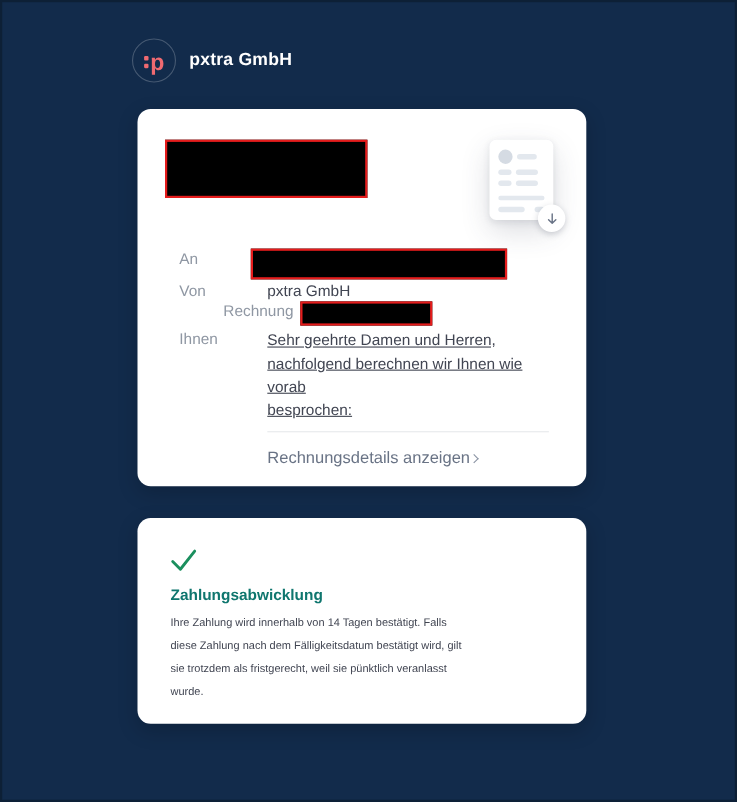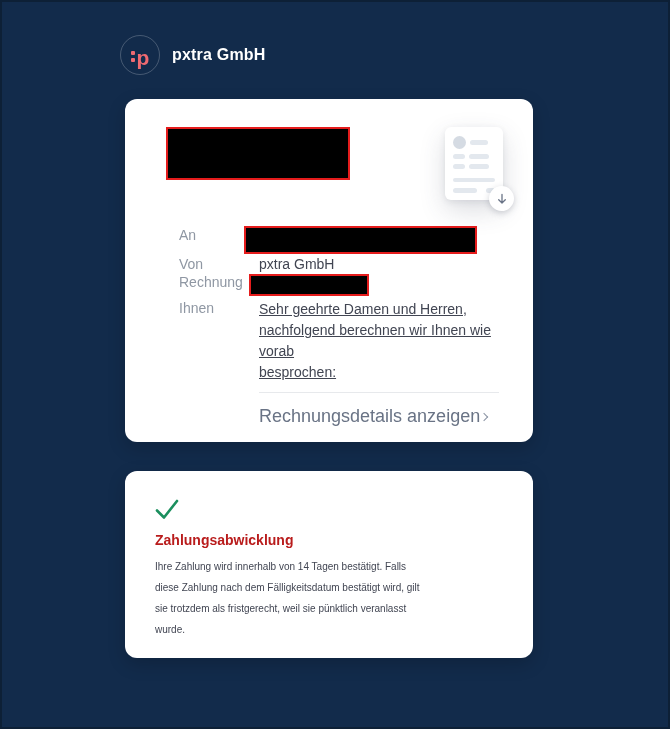--- a/index.html
+++ b/index.html
@@ -45,21 +45,21 @@
     --footer: #8496ad;
     --barcolor: #e3e8ee;
   }
 
   
   .card {
     background: #ffffff;
     border-radius: 12px;
     box-shadow: 0 6px 18px rgba(0,0,0,0.18);
   }
-  .invoice-card { margin-top: 24px; padding: 28px 34px 17px 54px; }
+  .invoice-card { margin-top: 24px; padding: 28px 34px 17px 38px; }
 
   .invoice-top { position: relative; height: 84px; margin-bottom: 15px; }
   .redacted { background: #000; border: 2px solid #e51c1c; }
   .redacted-a { position: absolute; left: -13px; top: 0; width: 184px; height: 53px; }
 
   .doc-wrap { position: absolute; right: -4px; top: 0; width: 58px; height: 73px; }
   .doc {
     width: 58px; height: 73px; background: #fff; border-radius: 6px;
     box-shadow: 0 10px 26px rgba(60,66,87,0.18), 0 2px 6px rgba(60,66,87,0.10);
     padding: 9px 8px;
@@ -80,41 +80,41 @@
     cursor: pointer;
   }
 
   .rows { font-size: 14px; }
   .row { display: flex; }
   .row-label { width: 80px; flex-shrink: 0; color: var(--label); line-height: 18px; }
   .row-value { color: var(--value); line-height: 18px; }
   .row-an { height: 29px; }
   .redacted-b { width: 233px; height: 28px; margin-left: -15px; }
   .row-von { height: 18px; }
-  .row-rechnung { height: 26px; }
+  .row-rechnung { height: 26px; margin-left: 40px; }
   .redacted-c { width: 120px; height: 22px; margin-top: 1px; margin-left: -10px; }
   .memo { white-space: pre-line; line-height: 21px; text-decoration: underline; }
 
   .divider { height: 1px; background: #e7e9ec; margin: 9px 0 0 80px; }
   .details-link {
     margin: 14px 0 0 80px;
     display: flex; align-items: center; gap: 1px;
-    color: var(--linkgray); font-size: 18px; height: 18px;
+    color: var(--linkgray); font-size: 15px; height: 18px;
     cursor: pointer; text-decoration: none;
   }
   .chev {
     width: 6px; height: 6px; display: inline-block;
     border-right: 1.5px solid #8a93a3; border-top: 1.5px solid #8a93a3;
     transform: rotate(45deg); margin-top: 1px;
   }
 
   
   .status-card { margin-top: 29px; padding: 28px 30px 18px 30px; }
   .check-icon { display: block; }
-  .status-title { margin-top: 12px; font-size: 14px; font-weight: 700; color: #b91c1c; }
+  .status-title { margin-top: 12px; font-size: 14px; font-weight: 700; color: #0f766e; }
   .status-body {
     margin-top: 8px; font-size: 10px; color: var(--value);
     line-height: 21px; white-space: pre-line;
   }
 </style>
 </head>
 <body>
 
 <div class="page">
 

